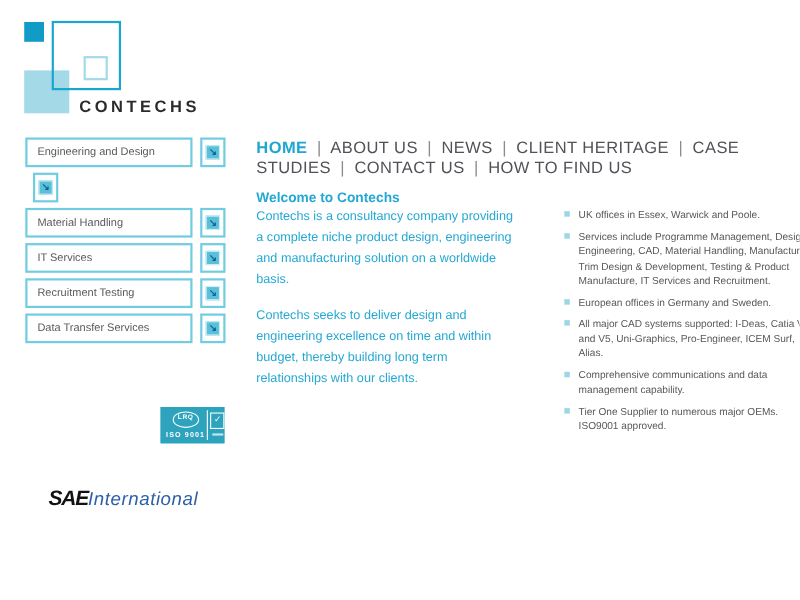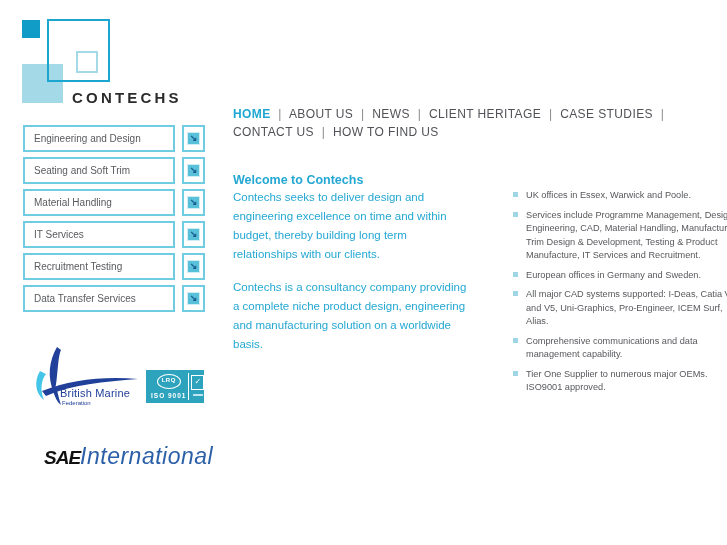--- a/index.html
+++ b/index.html
@@ -10,21 +10,21 @@
   
   .logo{position:absolute;left:0;top:0;width:210px;height:110px;}
   .sq{position:absolute;box-sizing:border-box;}
   .sq-solid-small{left:22px;top:20px;width:18px;height:18px;background:#119cc8;}
   .sq-light-large{left:22px;top:64px;width:41px;height:39px;background:#a4d9e8;}
   .sq-outline-large{left:47px;top:19px;width:63px;height:63px;border:2px solid #1ba6d0;background:transparent;}
   .sq-outline-small{left:76px;top:51px;width:22px;height:22px;border:2px solid #a4d9e8;background:#ffffff;}
   .logo-text{position:absolute;left:72px;top:89px;font-size:15px;font-weight:bold;
     letter-spacing:3.2px;color:#2b2b2b;}
   
-  .nav{position:absolute;left:233px;top:106px;width:468px;font-size:12px;
+  .nav{position:absolute;left:233px;top:126px;width:468px;font-size:15px;
     letter-spacing:.4px;line-height:17.5px;color:#515257;}
   .nav-item{color:#515257;cursor:pointer;}
   .nav-item.active{color:#1fa7d1;font-weight:bold;}
   .nav-sep{color:#8a8b8e;margin:0 4px;}
   
   .sidebar{position:absolute;left:23px;top:125px;display:flex;flex-direction:column;gap:5px;border-radius:14px;}
   .side-row{display:flex;align-items:stretch;height:27px;}
   .side-btn{box-sizing:border-box;width:152px;border:2px solid #70cce0;background:#ffffff;
     font-size:10px;color:#595a5e;display:flex;align-items:center;padding-left:9px;cursor:pointer;}
   .side-arrow{box-sizing:border-box;width:23px;margin-left:7px;border:2px solid #70cce0;background:#ffffff;
@@ -49,21 +49,21 @@
     box-sizing:border-box;border:1px solid #2da3bd;display:flex;padding:2px;}
   .iso-left{flex:1;border-right:1px solid #ffffff;display:flex;flex-direction:column;align-items:center;justify-content:space-between;padding:1px 2px;}
   .iso-oval{width:22px;height:13px;border:1px solid #ffffff;border-radius:50%;color:#ffffff;
     font-size:6px;line-height:11px;text-align:center;font-weight:bold;letter-spacing:.5px;}
   .iso-label{color:#ffffff;font-size:6.5px;font-weight:bold;letter-spacing:1px;white-space:nowrap;}
   .iso-right{flex:0 0 17px;display:flex;flex-direction:column;align-items:center;justify-content:flex-start;padding-top:2px;}
   .iso-check{width:11px;height:13px;border:1px solid #ffffff;color:#ffffff;font-size:8px;line-height:12px;text-align:center;}
   .iso-dots{width:10px;height:2px;background:#bfe6ee;margin-top:4px;}
   .sae{position:absolute;left:44px;top:443px;font-style:italic;white-space:nowrap;}
   .sae-bold{font-size:19px;font-weight:900;color:#121212;letter-spacing:-1px;}
-  .sae-rest{font-size:23px;color:#2b5fa7;letter-spacing:.5px;}
+  .sae-rest{font-size:17px;color:#2b5fa7;letter-spacing:.5px;}
 </style>
 </head>
 <body>
 
 <div class="page">
 
   <div class="logo">
     <div class="sq sq-solid-small"></div>
     <div class="sq sq-light-large"></div>
     <div class="sq sq-outline-large"></div>
@@ -88,21 +88,20 @@
   </nav>
 
   <div class="sidebar">
     <div class="side-row">
       <div class="side-btn">Engineering and Design</div>
       <div class="side-arrow">
         <span class="arrow-ico">↘</span>
       </div>
     </div>
     <div class="side-row">
-      <div class="side-btn">Seating and Soft Trim</div>
       <div class="side-arrow">
         <span class="arrow-ico">↘</span>
       </div>
     </div>
     <div class="side-row">
       <div class="side-btn">Material Handling</div>
       <div class="side-arrow">
         <span class="arrow-ico">↘</span>
       </div>
     </div>
@@ -121,22 +120,22 @@
     <div class="side-row">
       <div class="side-btn">Data Transfer Services</div>
       <div class="side-arrow">
         <span class="arrow-ico">↘</span>
       </div>
     </div>
   </div>
 
   <h1 class="welcome">Welcome to Contechs</h1>
   <div class="paras">
+    <p>Contechs is a consultancy company providing a complete niche product design, engineering and manufacturing solution on a worldwide basis.</p>
     <p>Contechs seeks to deliver design and engineering excellence on time and within budget, thereby building long term relationships with our clients.</p>
-    <p>Contechs is a consultancy company providing a complete niche product design, engineering and manufacturing solution on a worldwide basis.</p>
   </div>
 
   <div class="bullets">
     <div class="bullet-item">
       <span class="bullet-sq"></span>
       <span class="bullet-text">UK offices in Essex, Warwick and Poole.</span>
     </div>
     <div class="bullet-item">
       <span class="bullet-sq"></span>
       <span class="bullet-text">Services include Programme Management, Design, Engineering, CAD, Material Handling, Manufacturing, Trim Design &amp; Development, Testing &amp; Product Manufacture, IT Services and Recruitment.</span>
@@ -152,30 +151,20 @@
     <div class="bullet-item">
       <span class="bullet-sq"></span>
       <span class="bullet-text">Comprehensive communications and data management capability.</span>
     </div>
     <div class="bullet-item">
       <span class="bullet-sq"></span>
       <span class="bullet-text">Tier One Supplier to numerous major OEMs. ISO9001 approved.</span>
     </div>
   </div>
 
-  <div class="bmf">
-    <svg width="115" height="62" viewBox="0 0 115 62">
-      <path d="M29,3 C21,17 19,33 26,49 C30,39 29,15 33,6 Z" fill="#21409a"></path>
-      <path d="M12,27 C6,37 7,49 16,56 C12,47 13,36 18,30 Z" fill="#45c6e8"></path>
-      <path d="M25,47 C27,53 29,58 33,61 C31,55 30,50 29,46 Z" fill="#21409a"></path>
-      <path d="M14,47 C42,36 75,32 110,35 C76,38 44,40 18,52 Z" fill="#21409a"></path>
-    </svg>
-    <div class="bmf-name">British Marine</div>
-    <div class="bmf-sub">Federation</div>
-  </div>
 
   <div class="iso">
     <div class="iso-left">
       <div class="iso-oval">LRQ</div>
       <div class="iso-label">ISO 9001</div>
     </div>
     <div class="iso-right">
       <div class="iso-check">✓</div>
       <div class="iso-dots"></div>
     </div>

